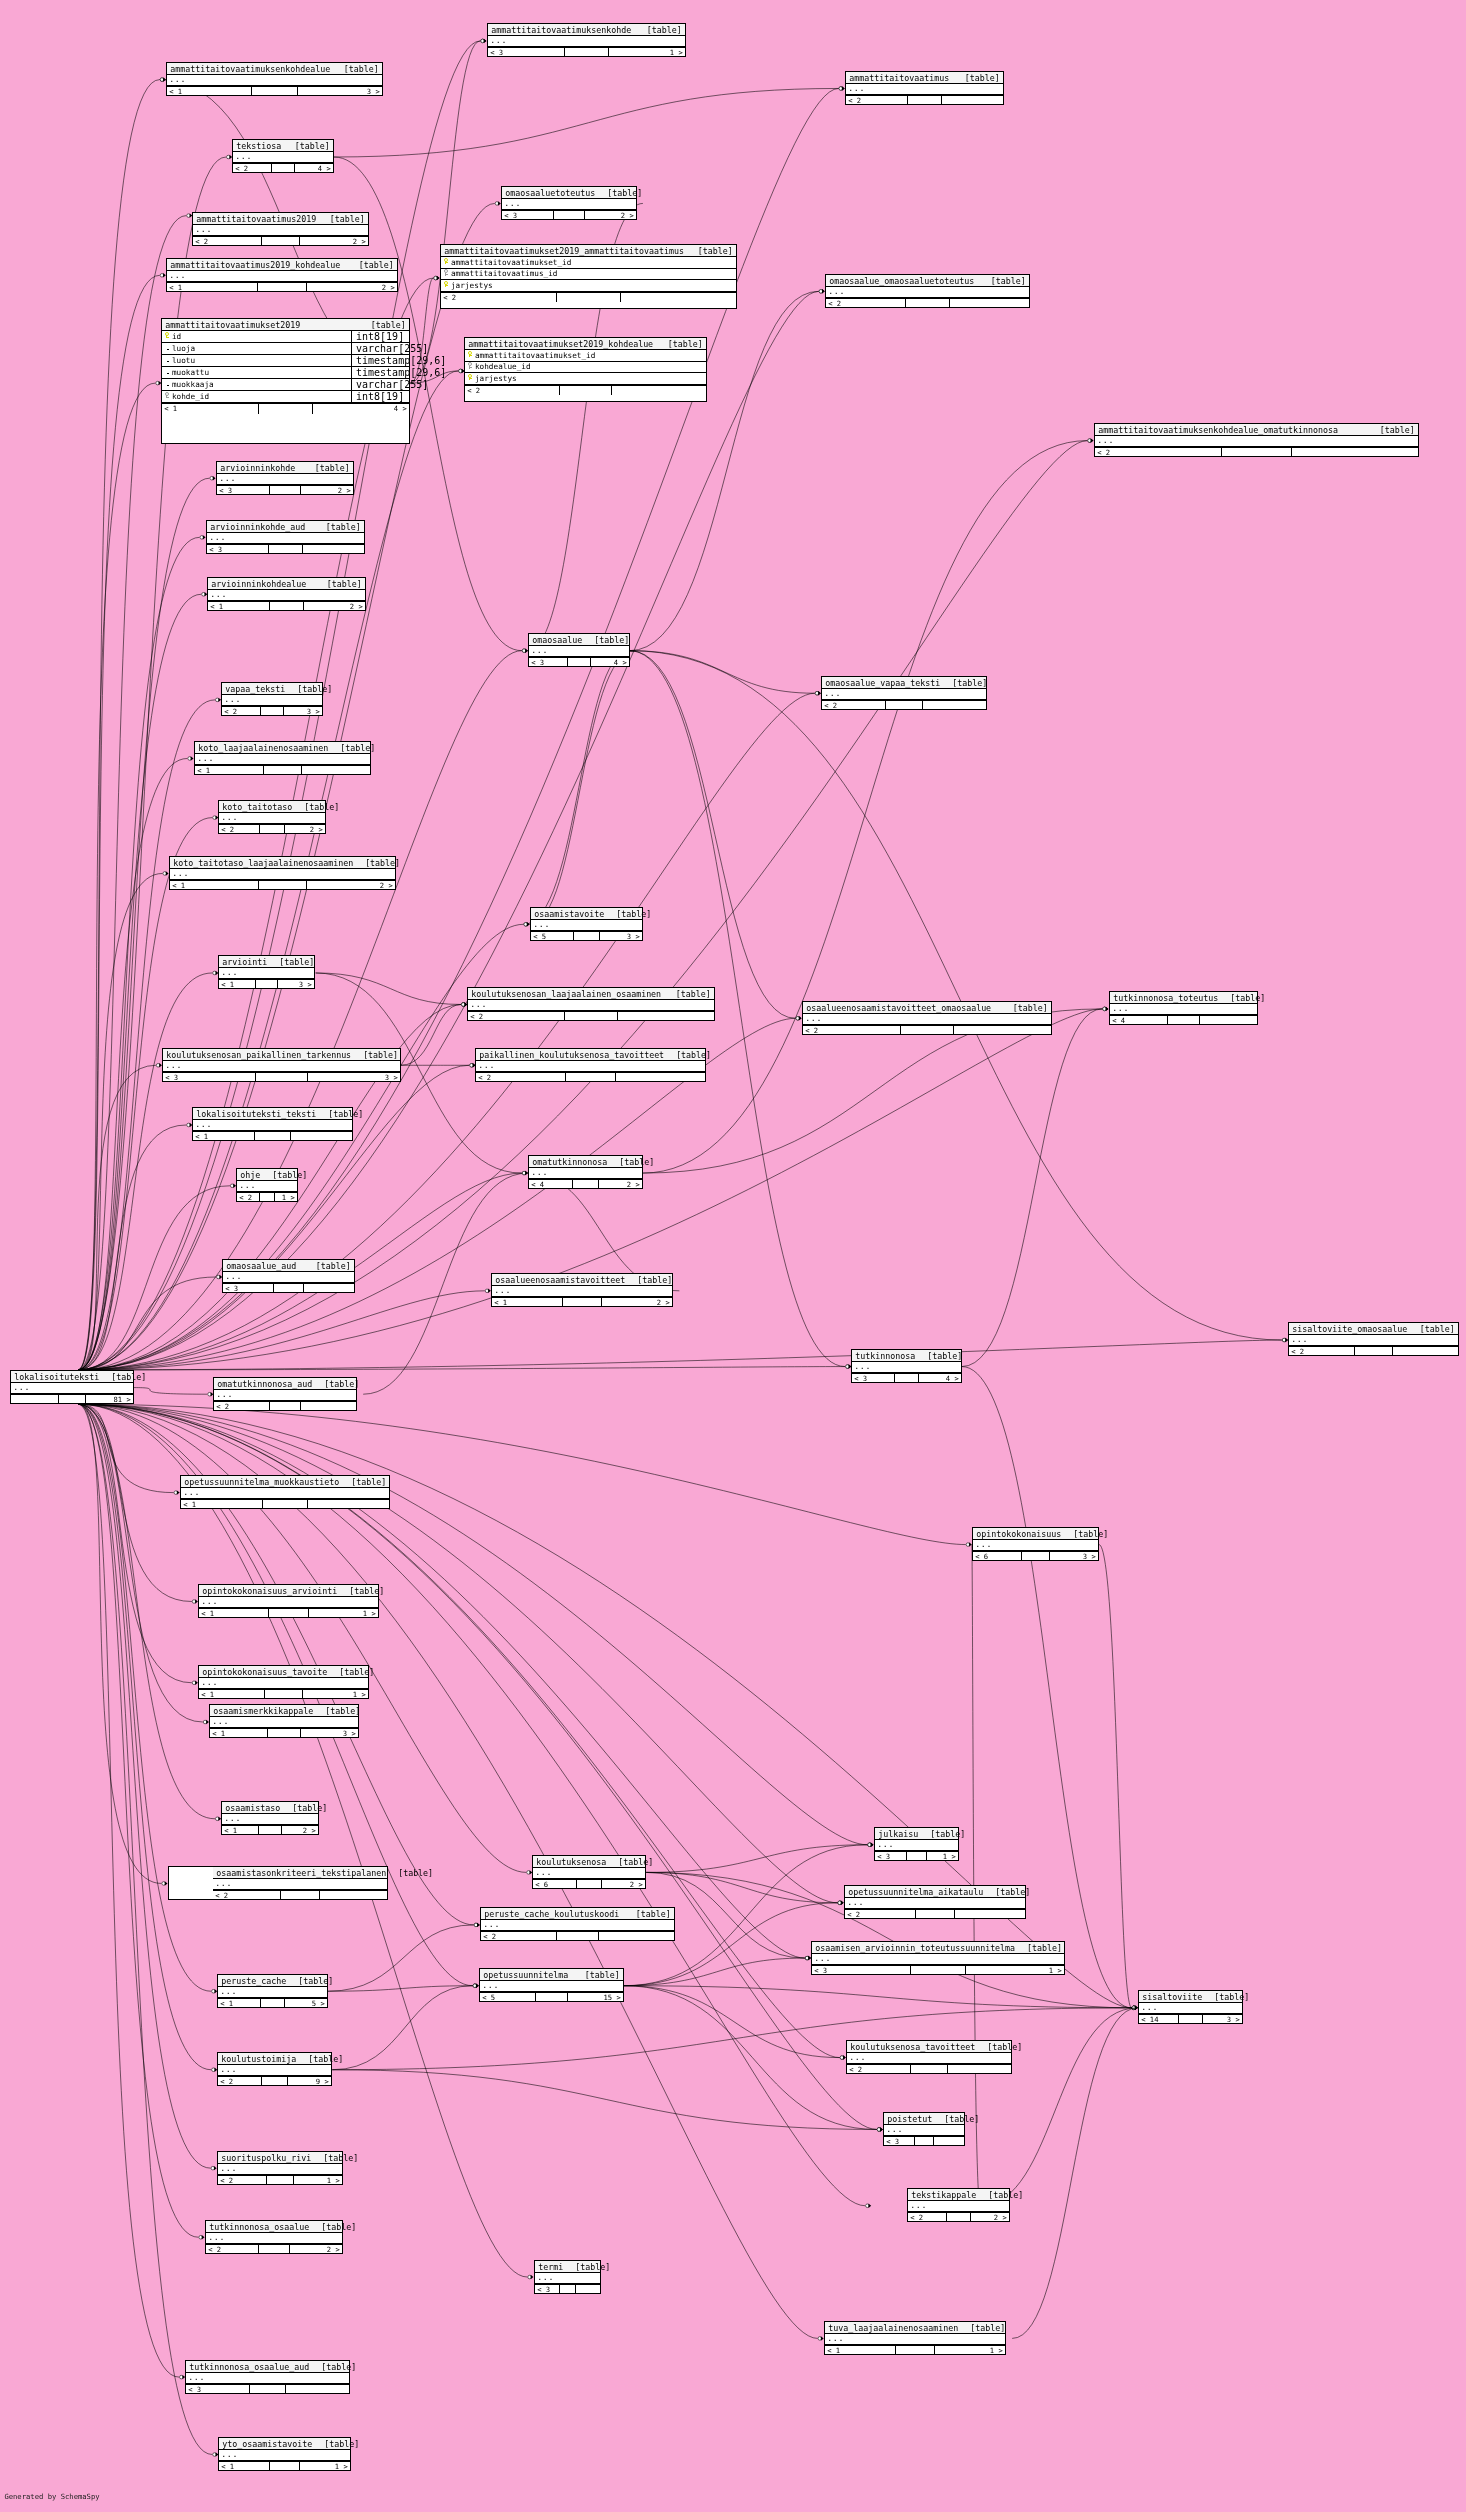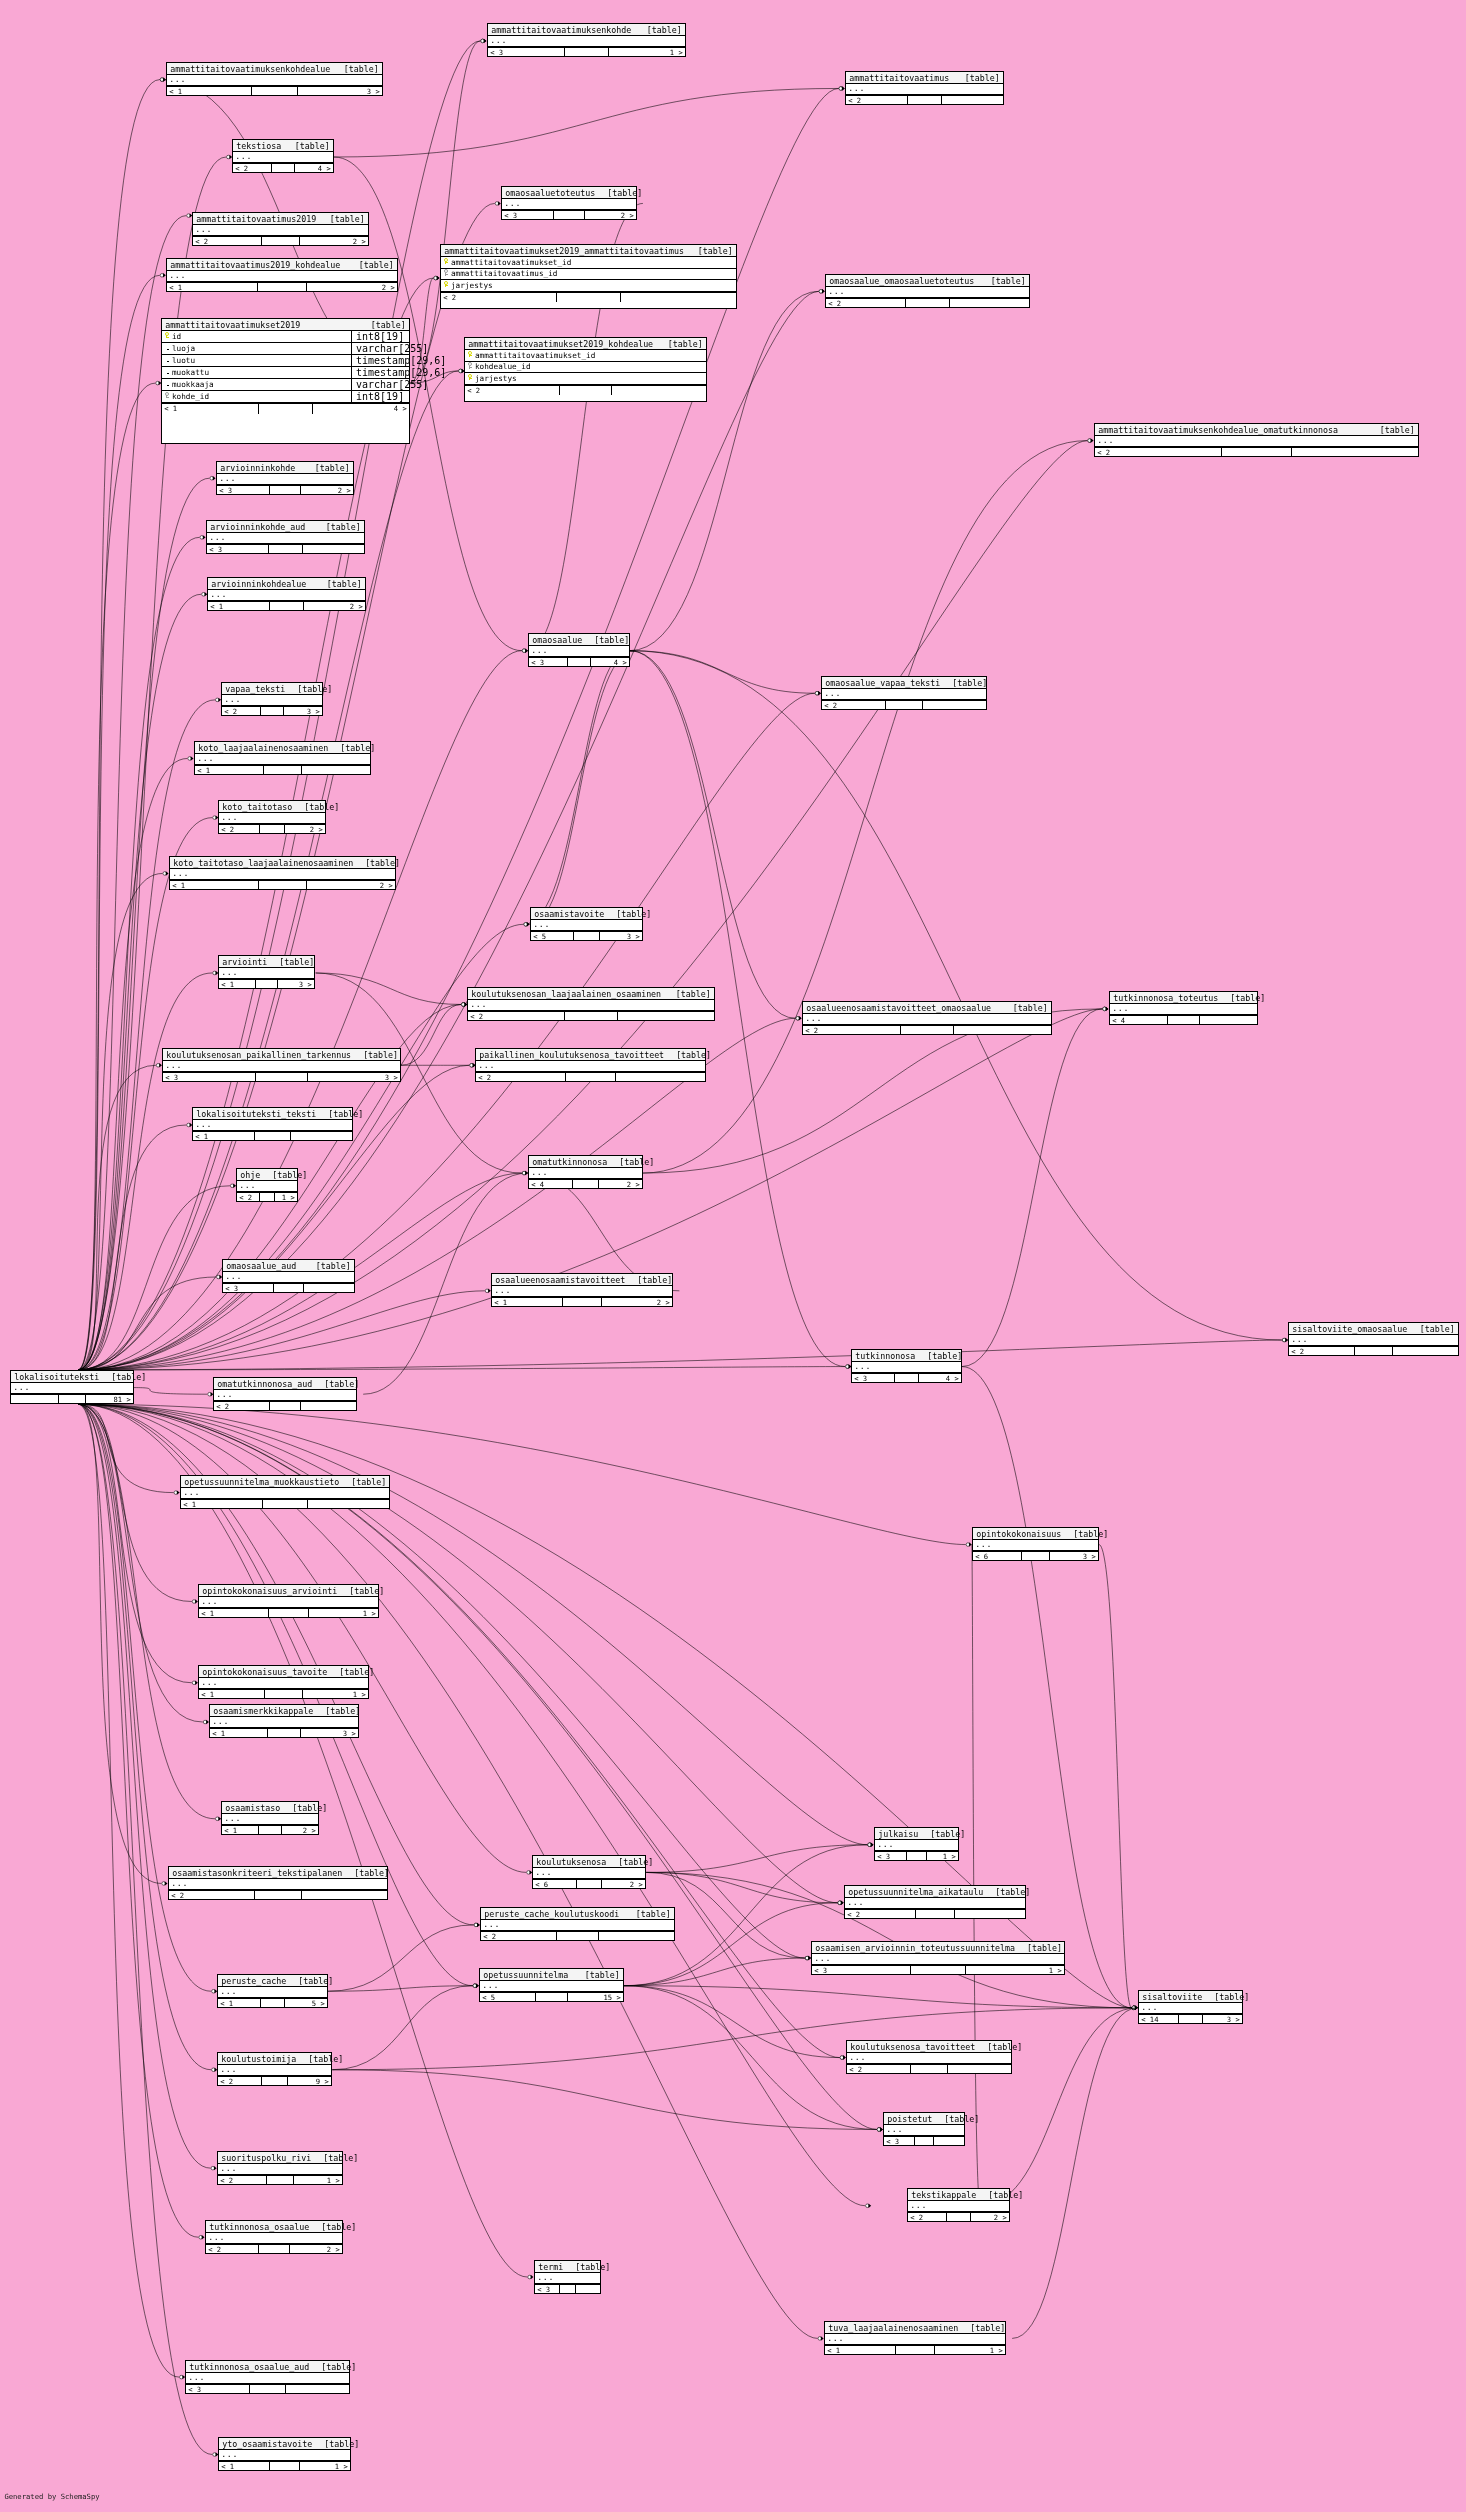--- a/index.html
+++ b/index.html
@@ -1039,21 +1039,21 @@
         </div>
         <div class="trow">
           <span class="ellipsis">...</span>
         </div>
         <div class="tfoot">
           <span class="fcell fL">&lt; 1</span>
           <span class="fcell fM"></span>
           <span class="fcell fR">2 &gt;</span>
         </div>
       </div>
-      <div class="tbl" style="left: 168px; top: 1866px; width: 220px; height: 34px;">
+      <div class="tbl" style="left: 168px; top: 1866px; width: 220px; height: 34px; padding-left: 44px;">
         <div class="thead">
           <span class="tname">osaamistasonkriteeri_tekstipalanen</span>
           <span class="ttag">[table]</span>
         </div>
         <div class="trow">
           <span class="ellipsis">...</span>
         </div>
         <div class="tfoot">
           <span class="fcell fL">&lt; 2</span>
           <span class="fcell fM"></span>

